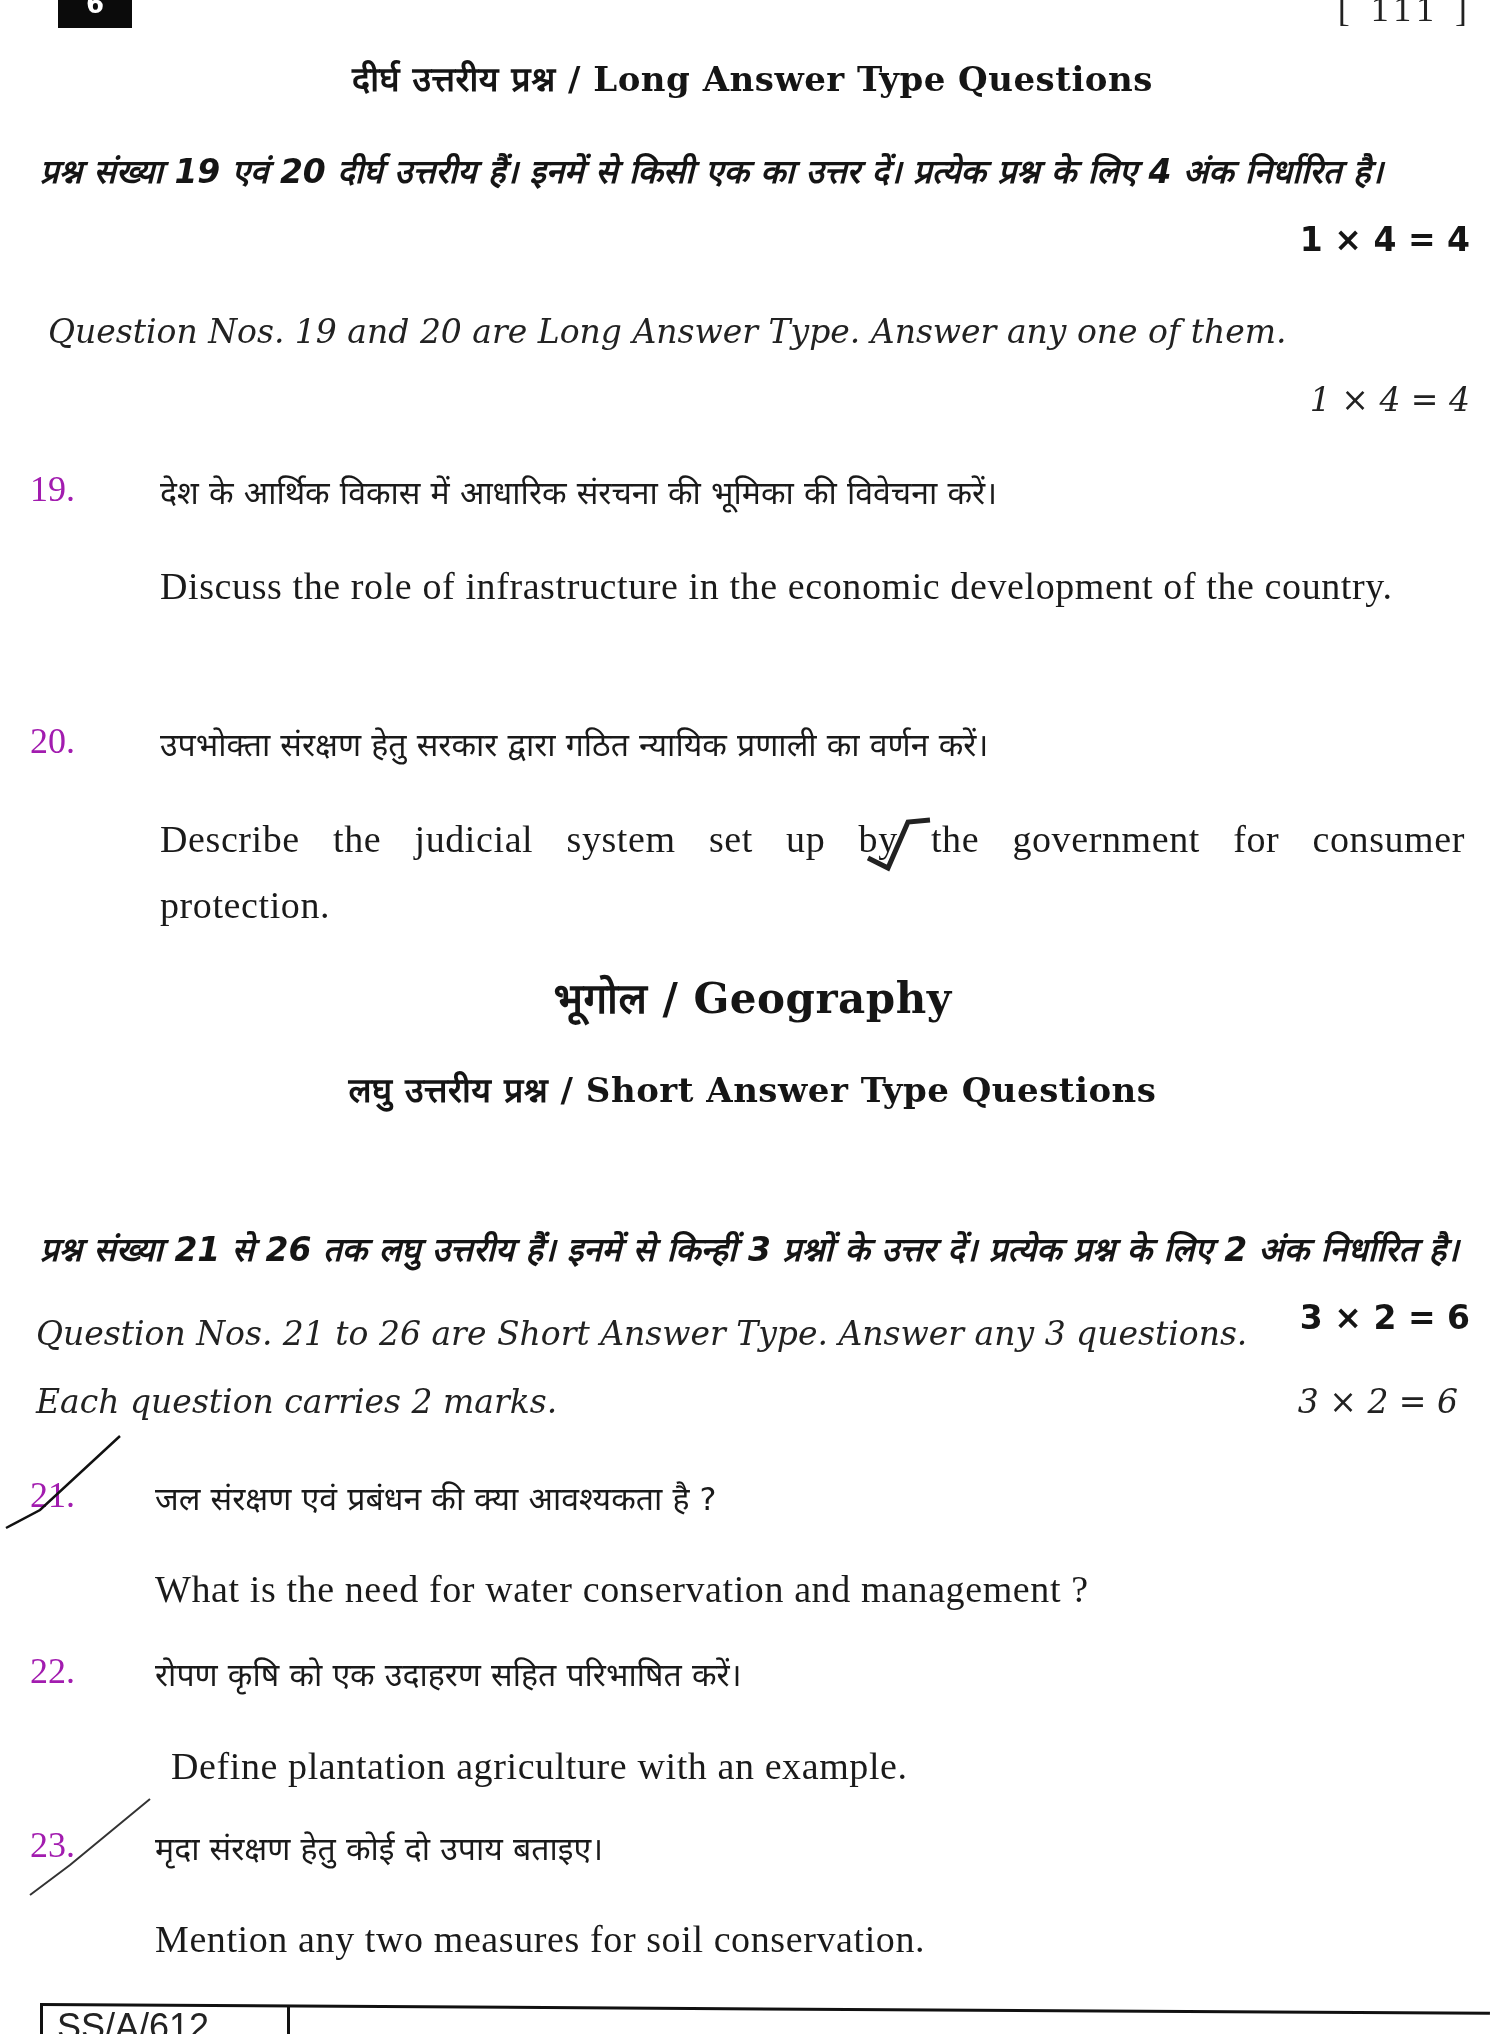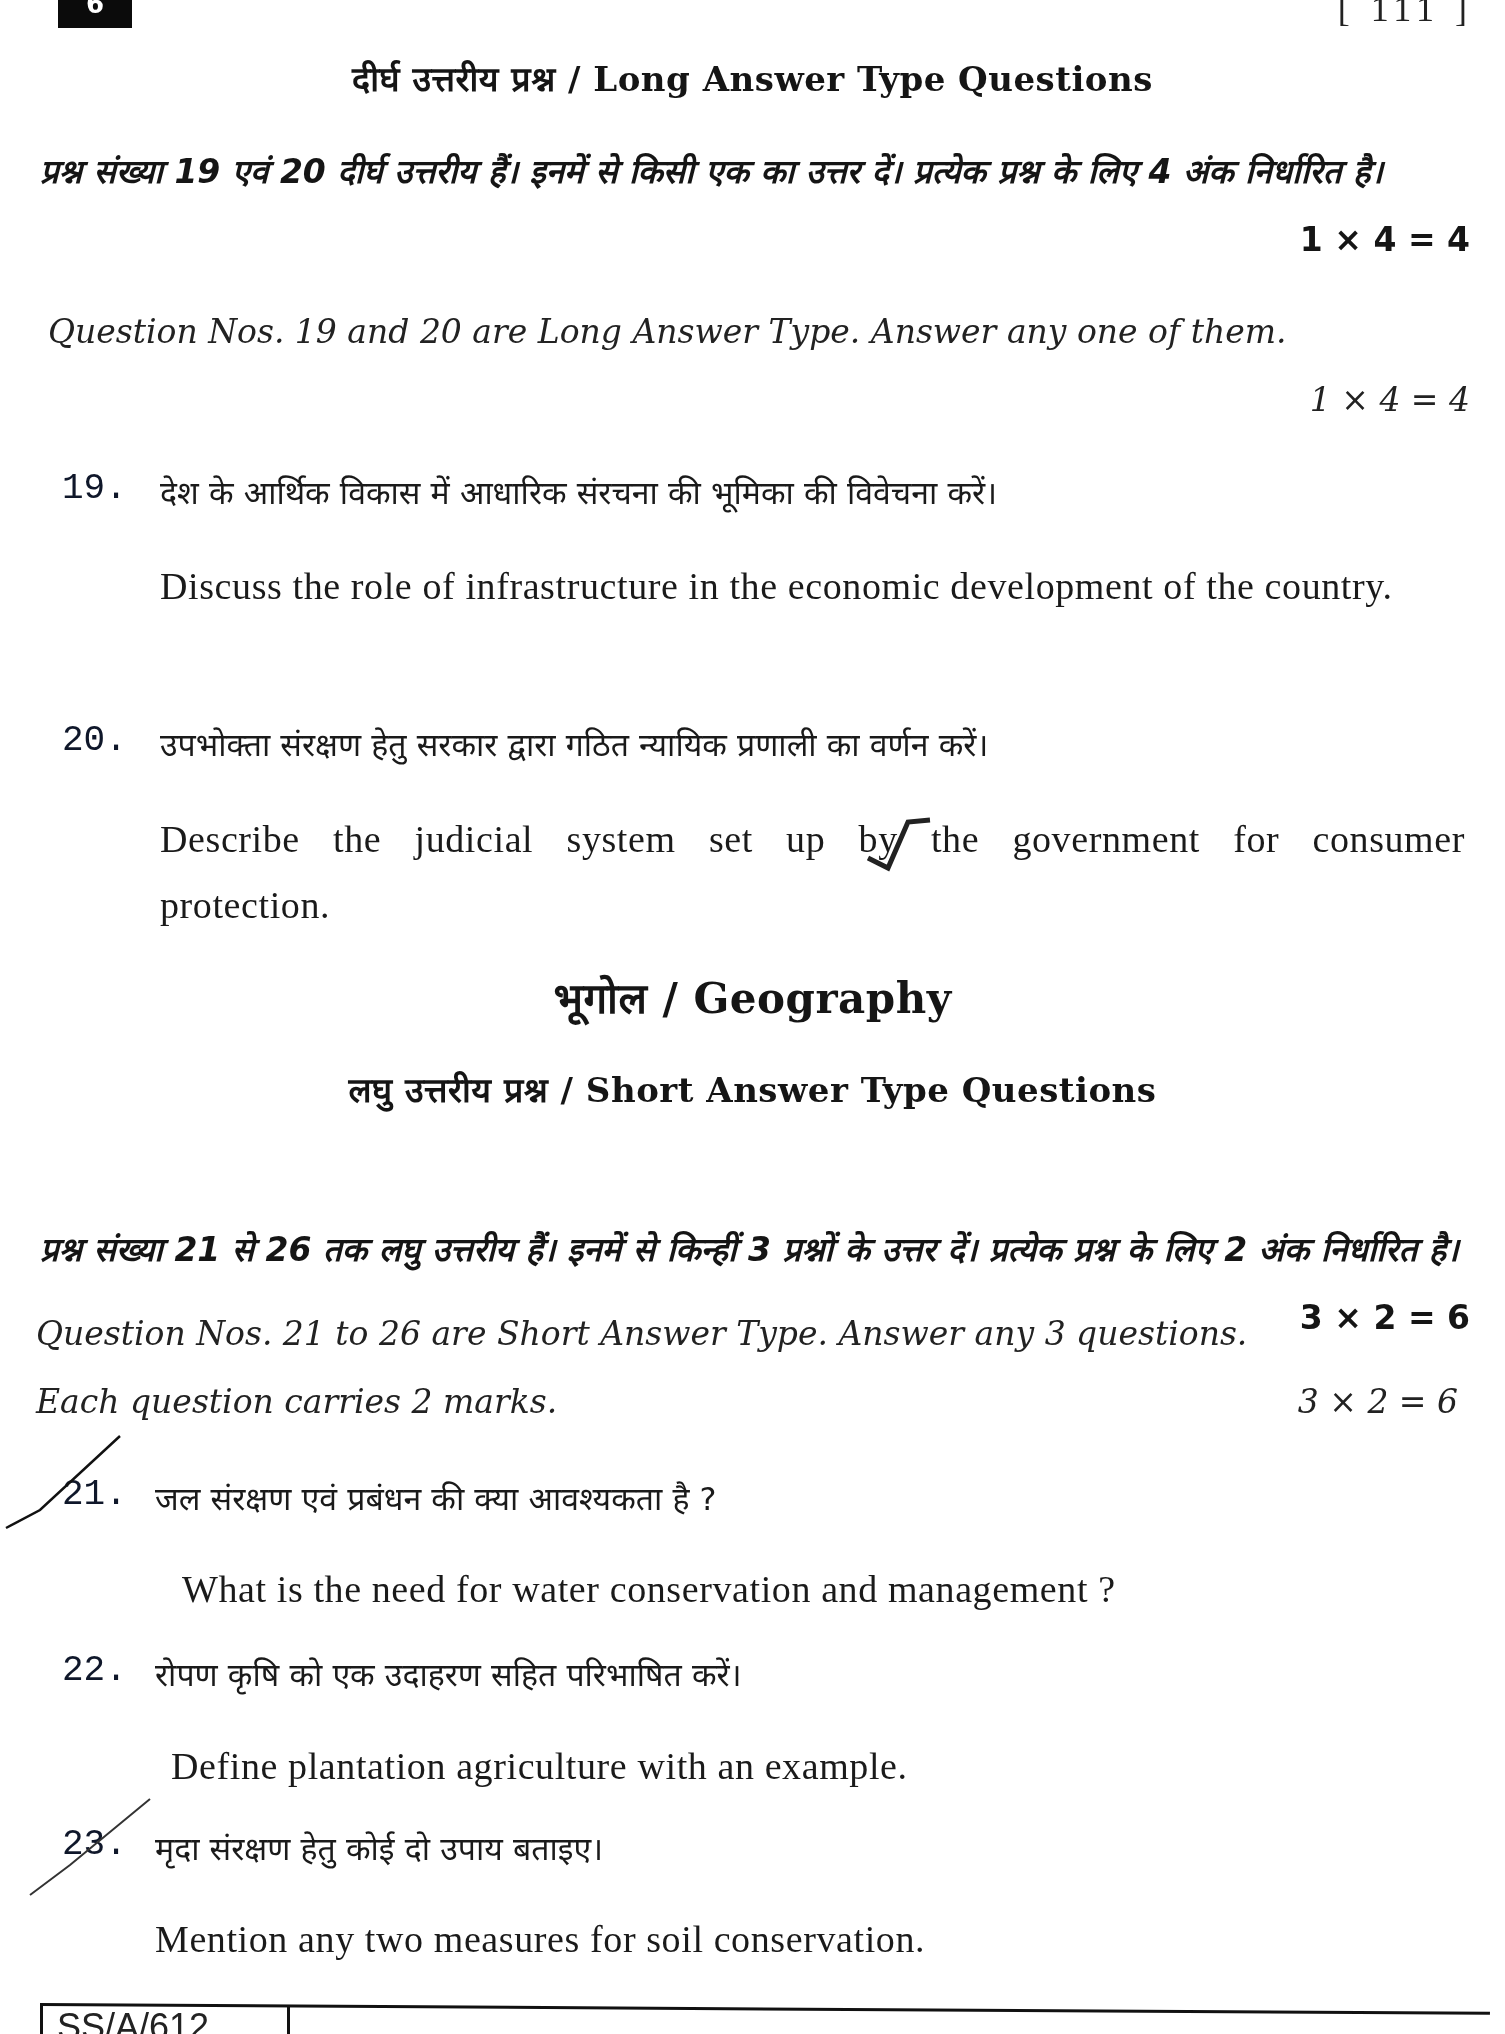--- a/index.html
+++ b/index.html
@@ -67,24 +67,24 @@
     }
     .marks {
       position: absolute;
       right: 0;
       white-space: nowrap;
     }
     .marks.bold { font-weight: bold; font-style: normal; font-family: "DejaVu Sans", sans-serif; }
 
     
     .q-num {
-      left: 62px;
-      font-family: Liberation Mono, monospace;
+      left: 30px;
+      font-family: Liberation Serif, serif;
       font-size: 36px;
-      color: #0f172a;
+      color: #a21caf;
     }
     .q-hindi {
       left: 160px;
       font-family: "DejaVu Sans", sans-serif;
       font-size: 32px;
       color: #1a1a1a;
     }
     .q-english {
       left: 160px; width: 1305px;
       font-family: "Liberation Serif", serif;
@@ -156,21 +156,21 @@
 </div>
 
 <div class="abs english-instruction" style="top:1300px; left:36px;">
   <div>Question Nos. 21 to 26 are Short Answer Type. Answer any 3 questions.</div>
   <div>Each question carries 2 marks.</div>
   <span class="marks" style="top:68px;">3 × 2 = 6</span>
 </div>
 
 <div class="abs q-num" style="top:1474px;">21.</div>
 <div class="abs q-hindi" style="top:1476px; left:155px;">जल संरक्षण एवं प्रबंधन की क्या आवश्यकता है ?</div>
-<div class="abs q-english" style="top:1556px; left:155px;margin-left:27px;">What is the need for water conservation and management ?</div>
+<div class="abs q-english" style="top:1556px; left:155px;">What is the need for water conservation and management ?</div>
 
 <div class="abs q-num" style="top:1650px;">22.</div>
 <div class="abs q-hindi" style="top:1652px; left:155px;">रोपण कृषि को एक उदाहरण सहित परिभाषित करें।</div>
 <div class="abs q-english" style="top:1733px; left:171px;">Define plantation agriculture with an example.</div>
 
 <div class="abs q-num" style="top:1824px;">23.</div>
 <div class="abs q-hindi" style="top:1826px; left:155px;">मृदा संरक्षण हेतु कोई दो उपाय बताइए।</div>
 <div class="abs q-english" style="top:1906px; left:155px;">Mention any two measures for soil conservation.</div>
 
 <svg class="tick" style="left:0; top:1430px;" width="140" height="110">

